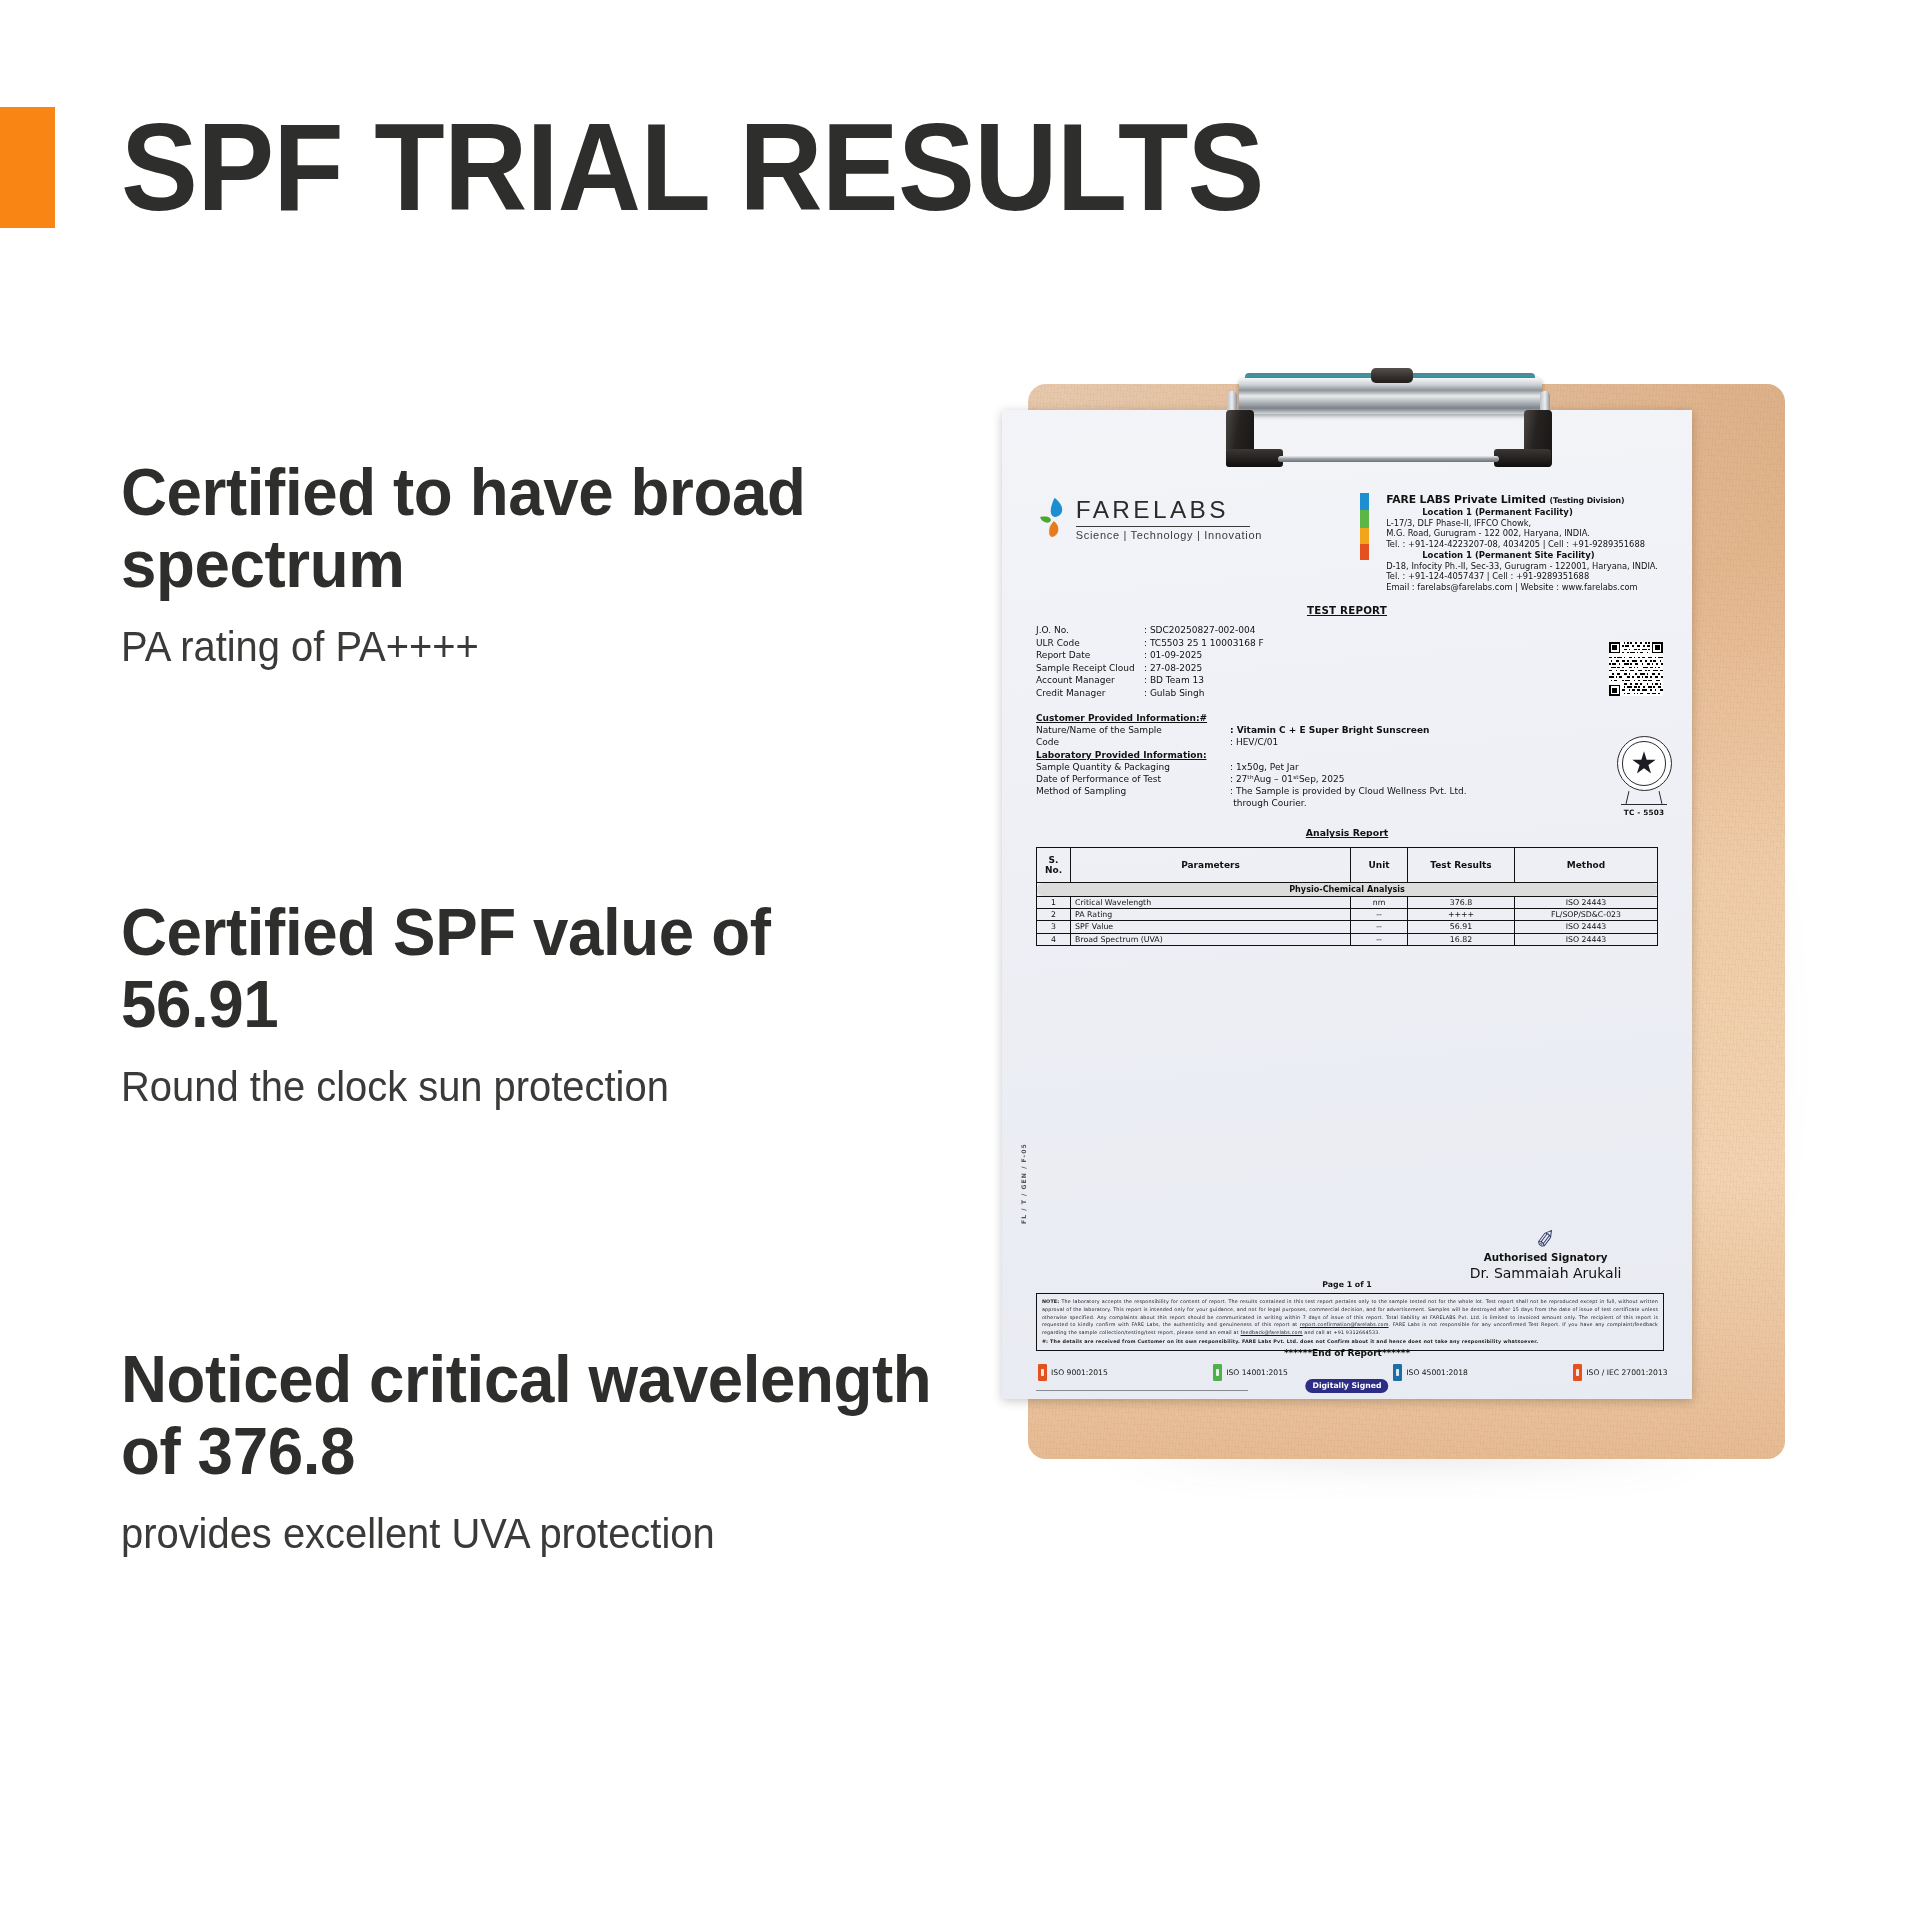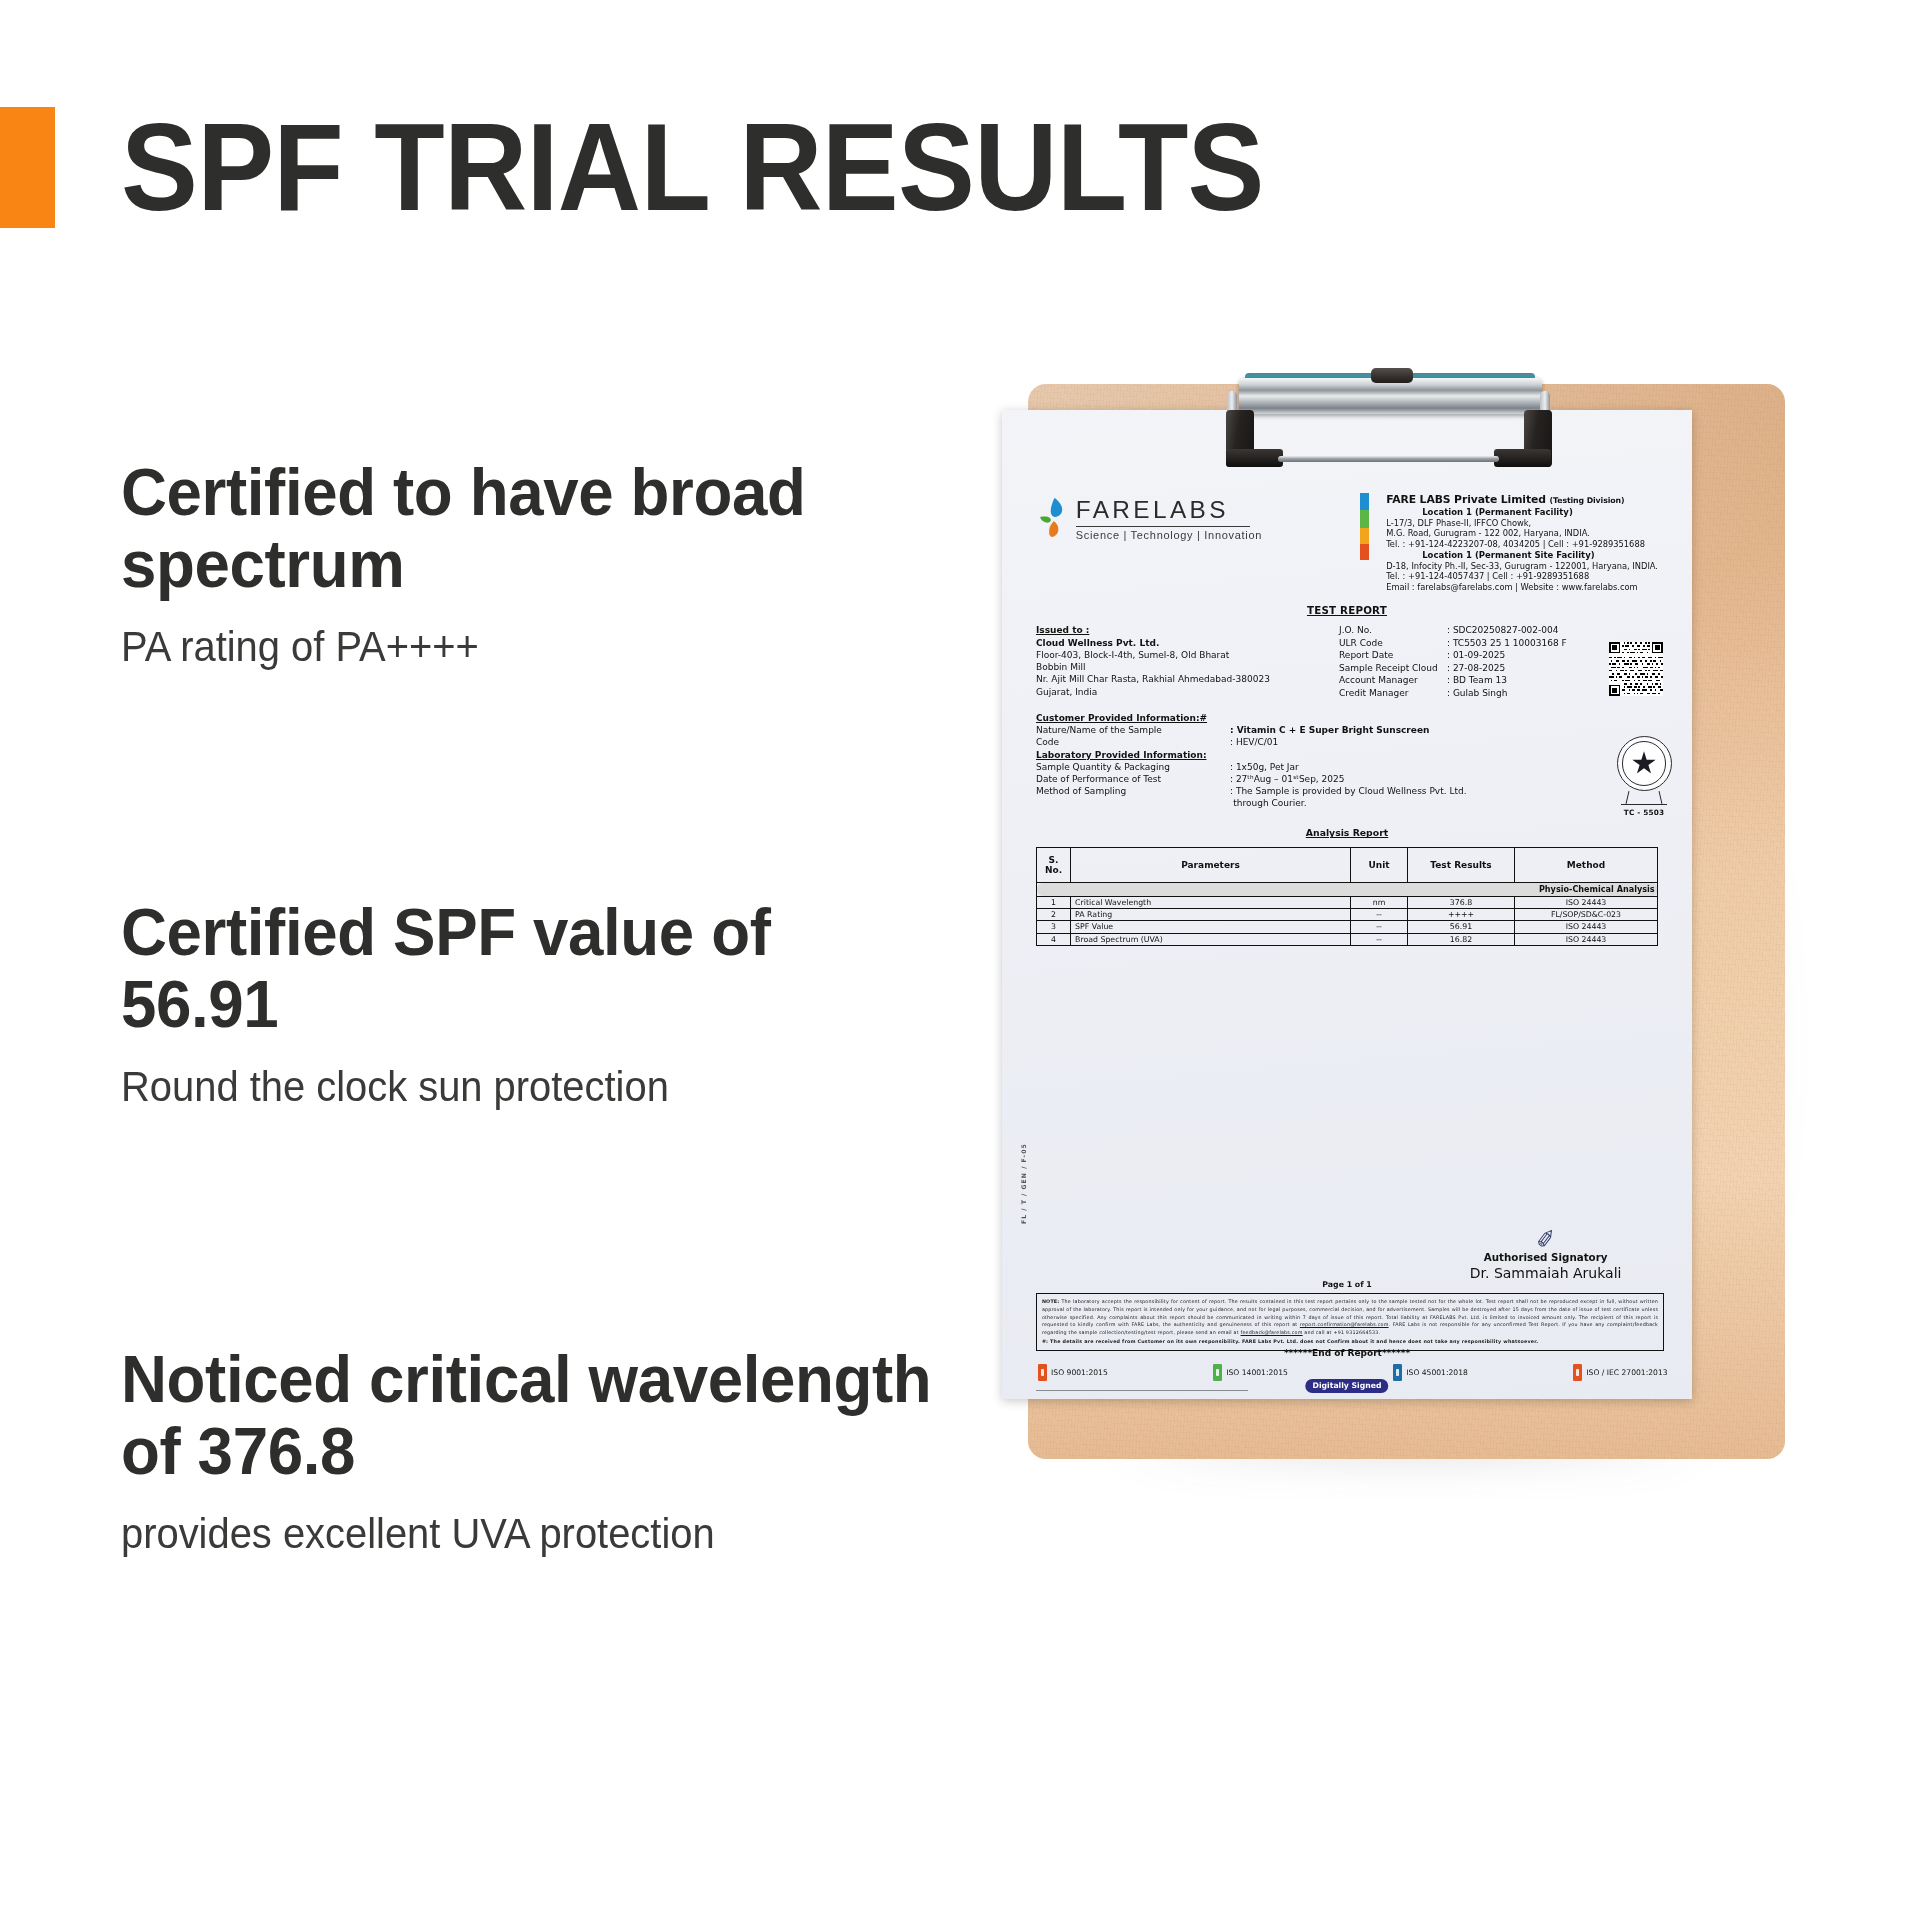--- a/index.html
+++ b/index.html
@@ -210,21 +210,21 @@
   }
   #analysis-table th, #analysis-table td {
     border:0.9px solid #111; padding:1.2px 2.4px;
   }
   #analysis-table thead th {
     font-size:9px; font-weight:700; text-align:center; padding:7.3px 2.4px;
   }
   #analysis-table td.c { text-align:center; }
   #analysis-table td.l { text-align:left; padding-left:4.1px; }
   tr.section-row td {
-    font-weight:700; font-size:8.1px; text-align:right; padding-left:3.3px;
+    font-weight:700; font-size:8.1px; text-align:center; padding-left:3.3px;
     background:#dcdcdc;
     border-radius:6px;
   }
   .col-sno    { width:34px; }
   .col-unit   { width:57px; }
   .col-result { width:107px; }
   .col-method { width:143px; }
 
   
   #sig-wrap { position:absolute; right:24.4px; top:821px; width:244px; text-align:center; }
@@ -334,28 +334,20 @@
           <div>D-18, Infocity Ph.-II, Sec-33, Gurugram - 122001, Haryana, INDIA.</div>
           <div>Tel. : +91-124-4057437  |  Cell : +91-9289351688</div>
           <div>Email : farelabs@farelabs.com  |  Website : www.farelabs.com</div>
         </div>
       </div>
     </div>
 
     <div id="test-report-title">TEST REPORT</div>
 
     <div id="meta-row">
-      <div id="issued-col">
-        <div class="u-bold">Issued to :</div>
-        <div style="font-weight:700">Cloud Wellness Pvt. Ltd.</div>
-        <div>Floor-403, Block-I-4th, Sumel-8, Old Bharat</div>
-        <div>Bobbin Mill</div>
-        <div>Nr. Ajit Mill Char Rasta, Rakhial Ahmedabad-380023</div>
-        <div>Gujarat, India</div>
-      </div>
 
       <div id="jo-col">
         <div class="jo-line">
           <span class="jo-key">J.O. No.</span>
           <span class="jo-val">: SDC20250827-002-004</span>
         </div>
         <div class="jo-line">
           <span class="jo-key">ULR Code</span>
           <span class="jo-val">: TC5503 25 1 10003168 F</span>
         </div>

